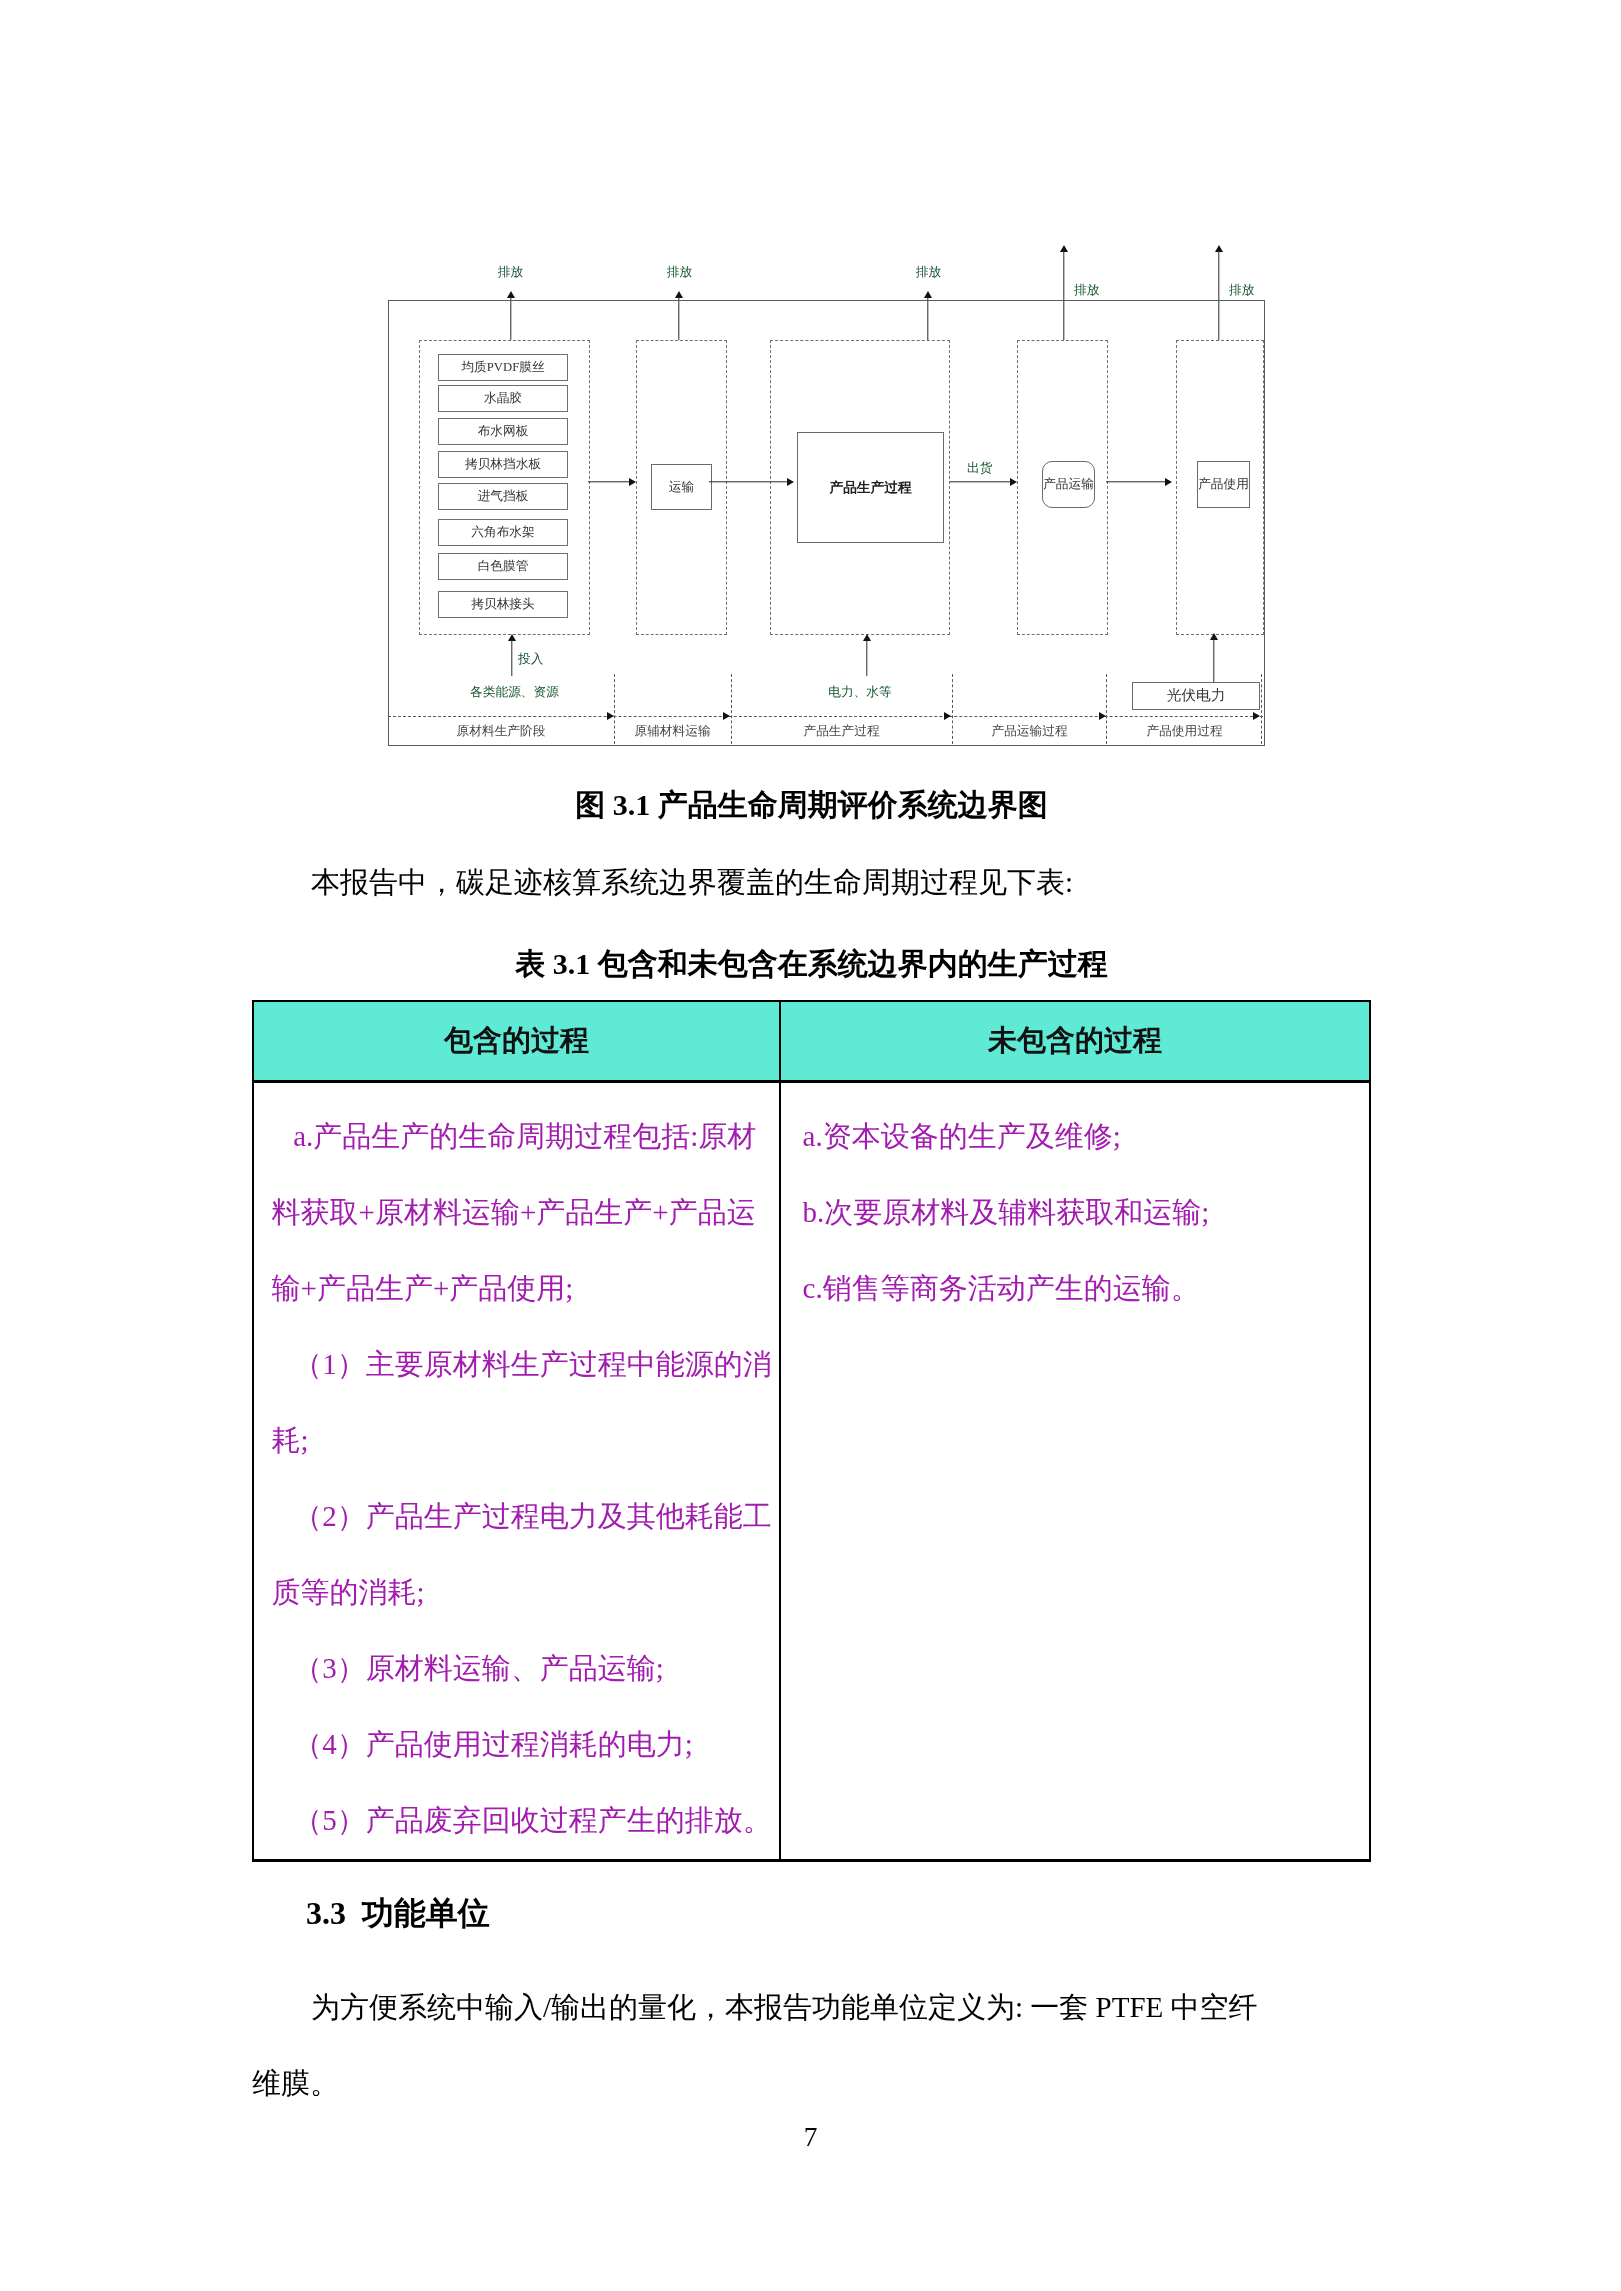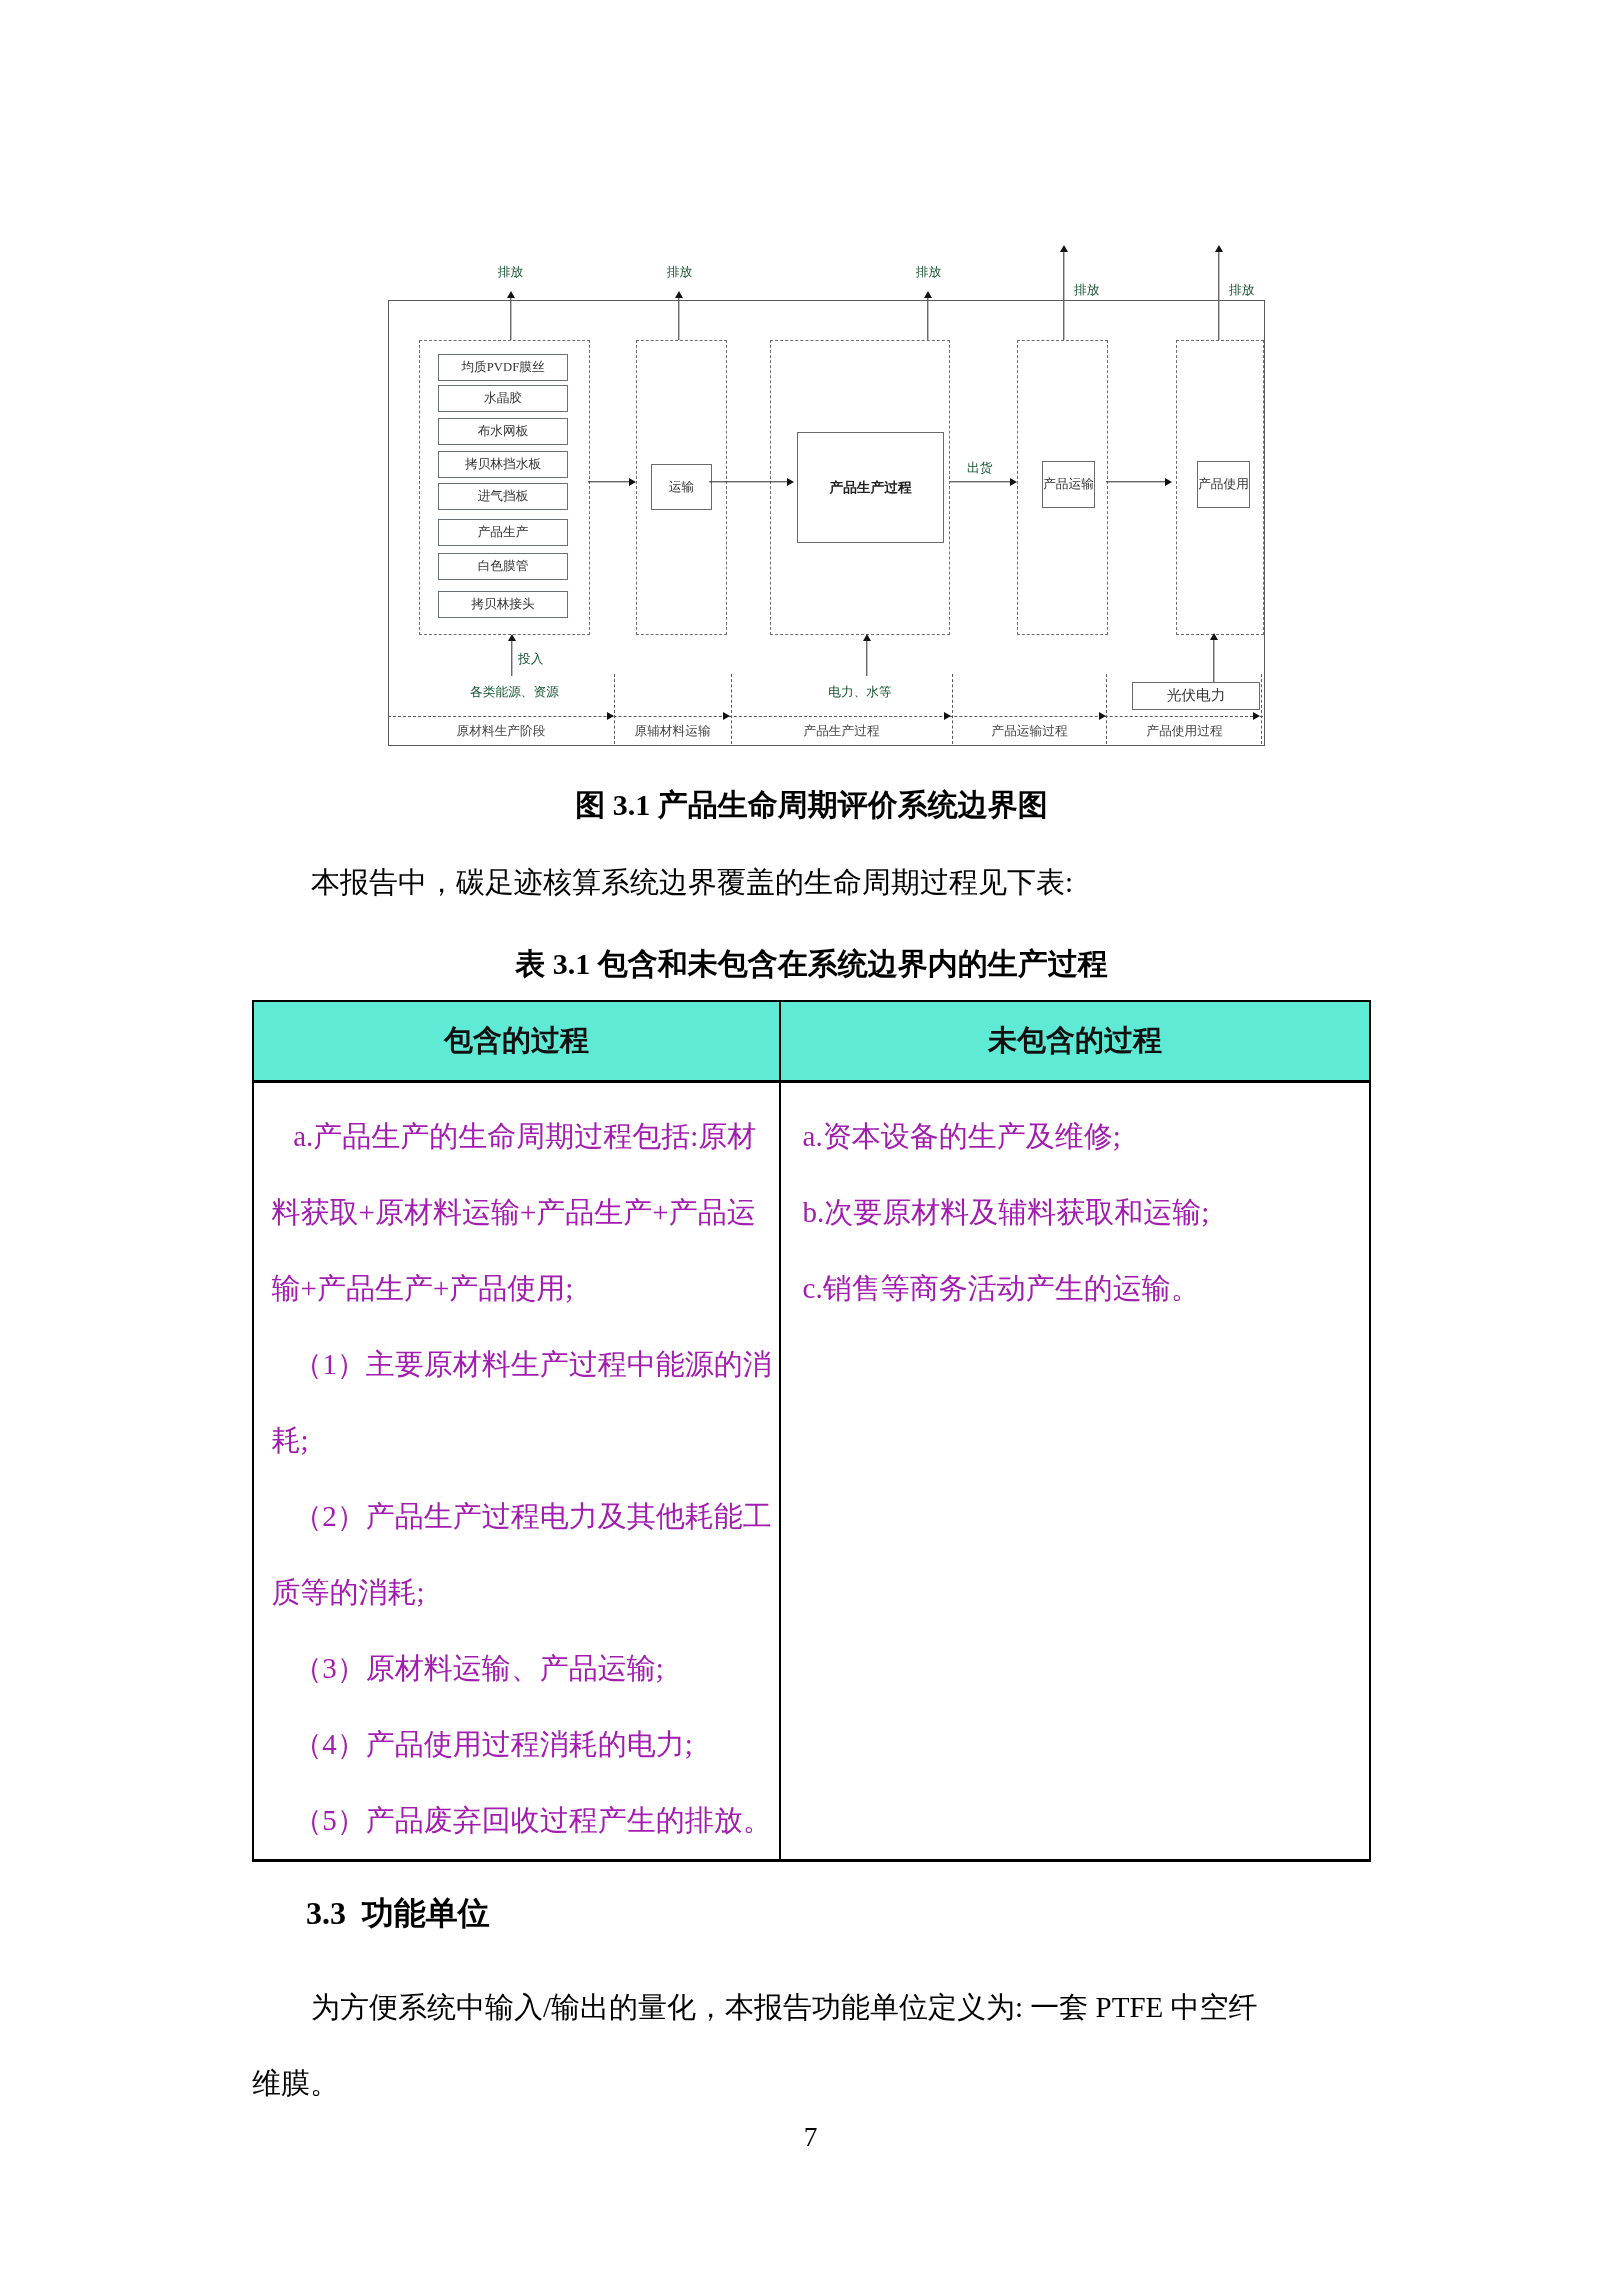--- a/index.html
+++ b/index.html
@@ -90,27 +90,27 @@
   <div class="dashed-box" style="left:248px;width:89px;"></div>
   <div class="dashed-box" style="left:382px;width:178px;"></div>
   <div class="dashed-box" style="left:629px;width:89px;"></div>
   <div class="dashed-box" style="left:788px;width:86px;"></div>
 
   <div class="mat-box" style="top:119px;">均质PVDF膜丝</div>
   <div class="mat-box" style="top:150px;">水晶胶</div>
   <div class="mat-box" style="top:183px;">布水网板</div>
   <div class="mat-box" style="top:216px;">拷贝林挡水板</div>
   <div class="mat-box" style="top:248px;">进气挡板</div>
-  <div class="mat-box" style="top:284px;">产品生产</div>
+  <div class="mat-box" style="top:284px;">六角布水架</div>
   <div class="mat-box" style="top:318px;">白色膜管</div>
   <div class="mat-box" style="top:356px;">拷贝林接头</div>
 
   <div class="solid-box" style="left:263px;top:229px;width:59px;height:44px;font-size:12.7px;">运输</div>
   <div class="solid-box" style="left:409px;top:197px;width:145px;height:109px;font-size:13.7px;font-weight:bold;color:#222;">产品生产过程</div>
-  <div class="solid-box" style="left:654px;top:226px;width:51px;height:45px;font-size:12.7px;line-height:16.7px;">产品运输</div>
+  <div class="solid-box" style="left:654px;top:226px;width:51px;height:45px;font-size:12.7px;line-height:16.7px;border-radius:10px;">产品运输</div>
   <div class="solid-box" style="left:809px;top:226px;width:51px;height:45px;font-size:12.7px;line-height:16.7px;">产品使用</div>
   <div class="solid-box" style="left:744px;top:447px;width:126px;height:25.5px;font-size:14.7px;">光伏电力</div>
 
   <div class="arrow-right" style="left:200px;top:241px;width:48px;">
       <span class="shaft"></span>
       <span class="head"></span>
     </div>
   <div class="arrow-right" style="left:321px;top:241px;width:85px;">
       <span class="shaft"></span>
       <span class="head"></span>

